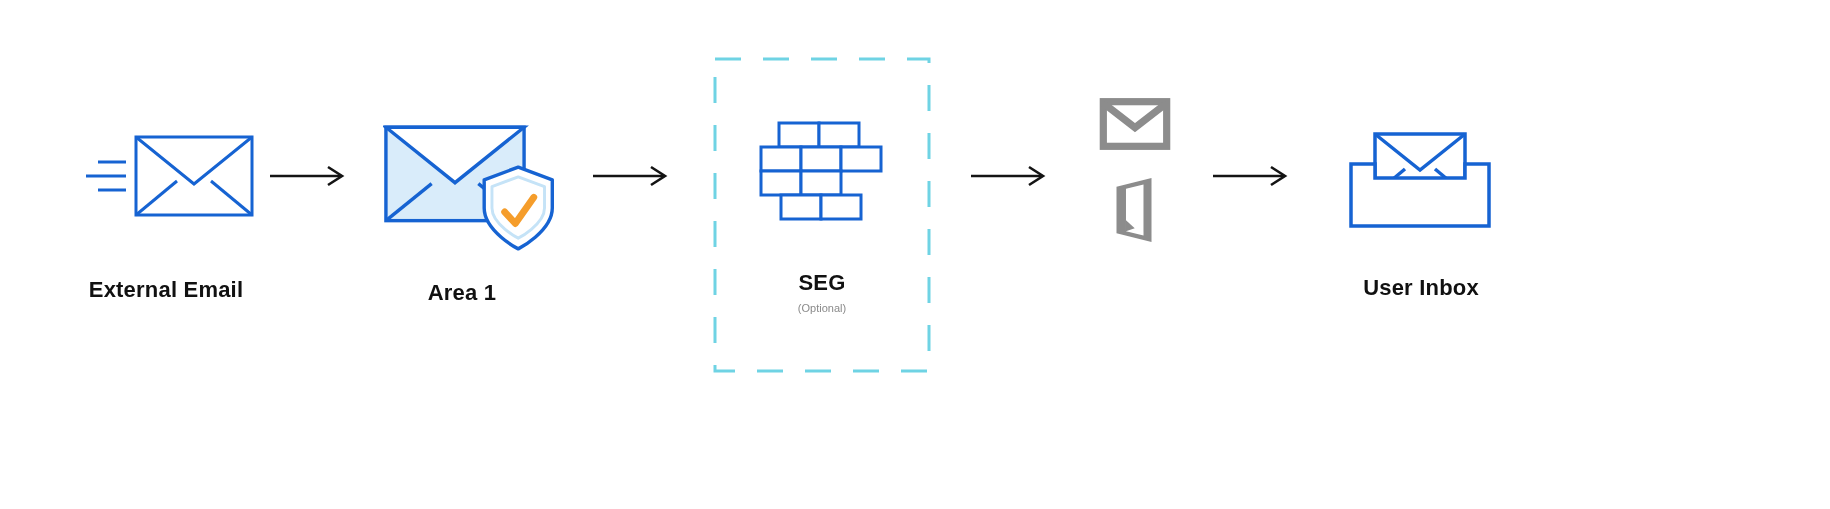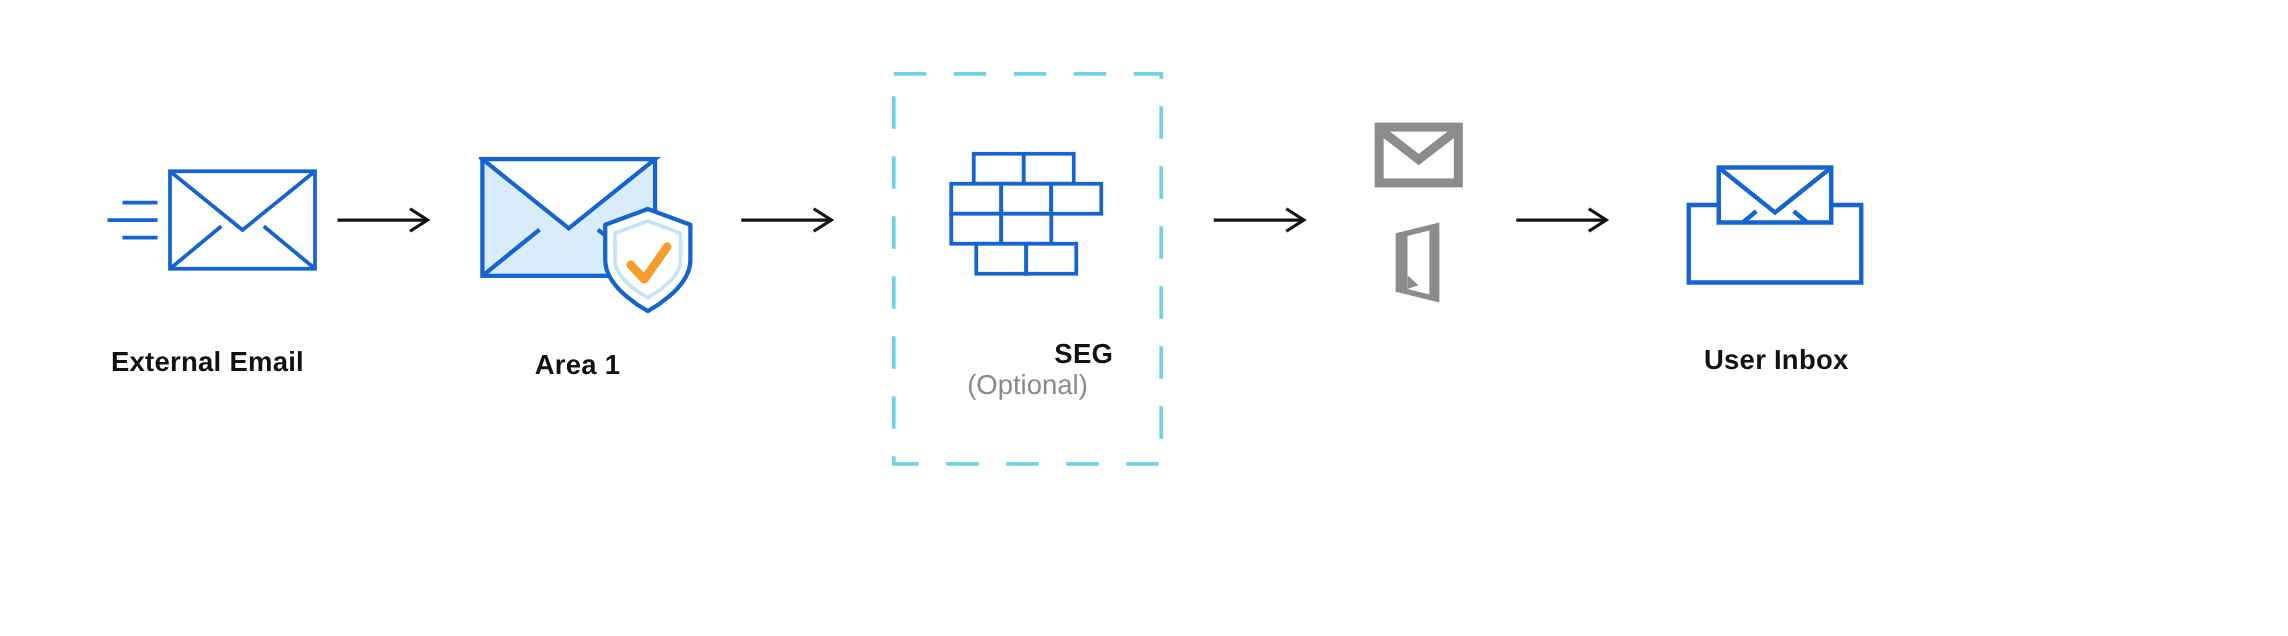--- a/index.html
+++ b/index.html
@@ -16,21 +16,21 @@
   .label {
     font-size:22px;
     font-weight:600;
     color:#111111;
     text-align:center;
     white-space:nowrap;
     letter-spacing:0.2px;
   }
   .multiline { line-height:27px; }
   .sublabel {
-    font-size:22px;
+    font-size:11px;
     font-weight:400;
     color:#8a8a8a;
     text-align:left;
     white-space:nowrap;
   }
   svg { display:block; }
 </style>
 </head>
 <body>
 
@@ -78,21 +78,21 @@
     <rect x="20" y="2" width="40" height="24" fill="#ffffff" stroke="#1663d2" stroke-width="3"></rect>
     <rect x="60" y="2" width="40" height="24" fill="#ffffff" stroke="#1663d2" stroke-width="3"></rect>
     <rect x="2" y="26" width="40" height="24" fill="#ffffff" stroke="#1663d2" stroke-width="3"></rect>
     <rect x="42" y="26" width="40" height="24" fill="#ffffff" stroke="#1663d2" stroke-width="3"></rect>
     <rect x="82" y="26" width="40" height="24" fill="#ffffff" stroke="#1663d2" stroke-width="3"></rect>
     <rect x="2" y="50" width="40" height="24" fill="#ffffff" stroke="#1663d2" stroke-width="3"></rect>
     <rect x="42" y="50" width="40" height="24" fill="#ffffff" stroke="#1663d2" stroke-width="3"></rect>
     <rect x="22" y="74" width="40" height="24" fill="#ffffff" stroke="#1663d2" stroke-width="3"></rect>
     <rect x="62" y="74" width="40" height="24" fill="#ffffff" stroke="#1663d2" stroke-width="3"></rect>
   </svg>
-  <div class="abs label" style="left:867px; top:283px;">SEG</div>
+  <div class="abs label" style="left:822px; top:283px;">SEG</div>
   <div class="abs sublabel" style="left:822px; top:308px;">(Optional)</div>
 
   <svg class="abs" style="left:1013px; top:176px;" width="86" height="26" viewBox="0 0 86 26">
     <line x1="1" y1="13" x2="71" y2="13" stroke="#141414" stroke-width="2.6"></line>
     <polyline points="59,4 73,13 59,22" fill="none" stroke="#141414" stroke-width="2.6"></polyline>
   </svg>
 
   <svg class="abs" style="left:1135px; top:124px;" width="72" height="54" viewBox="0 0 100 74">
     <rect x="6" y="6" width="88" height="62" fill="#ffffff" stroke="#8c8c8c" stroke-width="10"></rect>
     <path d="M6,8 L50,42 L94,8" fill="none" stroke="#8c8c8c" stroke-width="10"></path>

